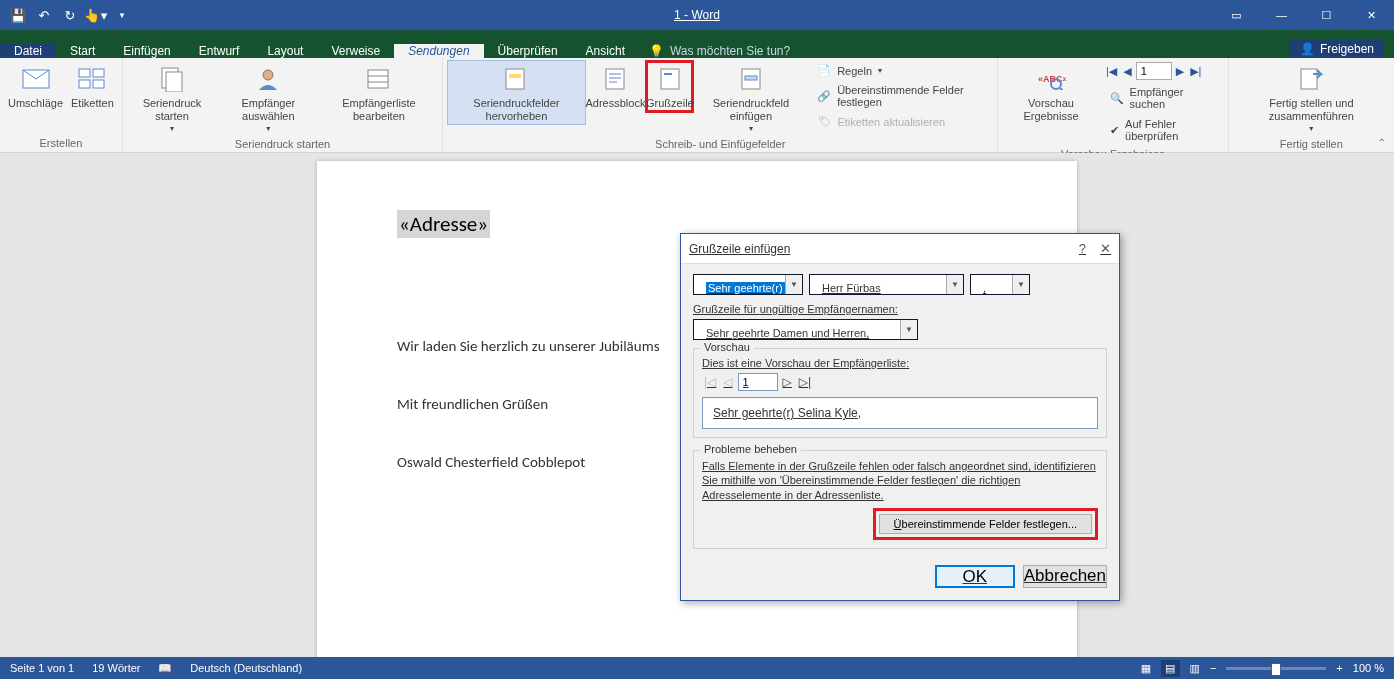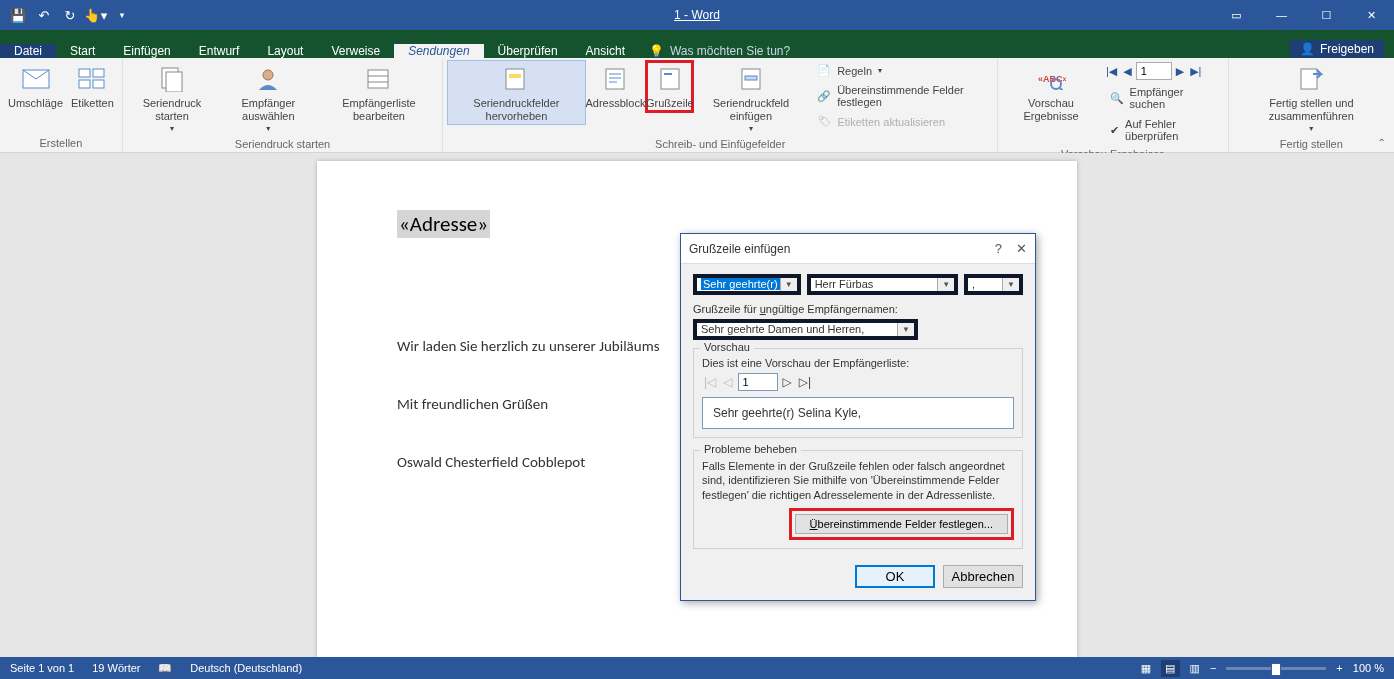--- a/index.html
+++ b/index.html
@@ -26,40 +26,40 @@
 .rbtn-sm { display: flex; align-items: center; gap: 6px; padding: 2px 6px; font-size: 11px; color: #444; cursor: default; }
 .rbtn-sm.disabled { color: #b0b0b0; }
 .nav-rec { display: flex; align-items: center; gap: 2px; }
 .nav-rec input { width: 36px; height: 18px; border: 1px solid #ababab; text-align: left; padding-left: 4px; font-size: 11px; }
 .nav-tri { color: #2b579a; font-size: 11px; padding: 0 2px; }
 .collapse-caret { position: absolute; right: 8px; bottom: 4px; color: #666; font-size: 10px; }
 .workarea { position: absolute; top: 153px; bottom: 22px; left: 0; right: 0; background: #e6e6e6; display: flex; justify-content: center; overflow: hidden; }
 .page { width: 760px; background: #fff; margin-top: 8px; box-shadow: 0 0 4px rgba(0,0,0,.25); padding: 50px 80px; position: relative; height: 900px; }
 .field-code { background: #d5d5d5; font-family: Calibri, sans-serif; font-size: 21px; padding: 1px 2px; }
 .doctext { font-family: Calibri, sans-serif; font-size: 15px; color: #333; margin-top: 30px; }
-.dialog { position: absolute; left: 680px; top: 233px; width: 356px; background: #f0f0f0; border: 1px solid #2b579a; box-shadow: 2px 2px 8px rgba(0,0,0,.35); font-size: 11px; color: #333; }
+.dialog { position: absolute; left: 680px; top: 233px; width: 440px; background: #f0f0f0; border: 1px solid #2b579a; box-shadow: 2px 2px 8px rgba(0,0,0,.35); font-size: 11px; color: #333; text-decoration: underline; }
 .dlg-title { height: 30px; background: #fff; border-bottom: 1px solid #ddd; display: flex; align-items: center; padding: 0 8px; font-size: 12px; }
 .dlg-title .sp { margin-left: auto; display: flex; gap: 14px; font-size: 13px; color: #555; }
 .dlg-body { padding: 10px 12px 8px; }
 .dlg-label { margin-bottom: 4px; }
 .sel-row { display: flex; gap: 6px; margin-bottom: 8px; }
-.sel { height: 21px; border: 4px solid #0f172a; background: #fff; display: flex; align-items: flex-start; padding: 0 4px; position: relative; }
+.sel { height: 21px; border: 1px solid #0f172a; background: #fff; display: flex; align-items: flex-end; padding: 0 12px; position: relative; }
 .sel .dd { position: absolute; right: 0; top: 0; width: 17px; height: 100%; border-left: 1px solid #ababab; display: flex; align-items: center; justify-content: center; font-size: 8px; color: #555; background: #efefef; }
 .sel.hl span:first-child { background: #0078d7; color: #fff; padding: 0 2px; }
 .fs { border: 1px solid #d0d0d0; padding: 8px; margin-top: 8px; position: relative; }
 .fs-legend { position: absolute; top: -8px; left: 6px; background: #f0f0f0; padding: 0 4px; font-size: 11px; }
 .prev-nav { display: flex; align-items: center; gap: 3px; margin: 4px 0 6px; }
 .prev-nav .nb { color: #bbb; font-size: 12px; padding: 0 2px; }
 .prev-nav .nb.active { color: #444; }
 .prev-nav input { width: 40px; height: 18px; border: 1px solid #7a9ac0; padding-left: 4px; font-size: 11px; }
 .prev-box { border: 1px solid #7a9ac0; background: #fff; padding: 8px 10px; font-size: 12px; }
 .match-btn { border: 1px solid #adadad; background: #e1e1e1; padding: 3px 14px; font-size: 11px; }
 .redframe { border: 3px solid #e01b24; padding: 3px; display: inline-block; margin-top: 6px; float: right; }
 .dlg-footer { display: flex; justify-content: flex-end; gap: 8px; padding: 8px 12px 12px; }
-.dbtn { min-width: 80px; height: 23px; border: 1px solid #adadad; background: #e1e1e1; font-size: 13px; }
+.dbtn { min-width: 80px; height: 23px; border: 1px solid #adadad; background: #e1e1e1; font-size: 17px; }
 .dbtn.primary { border: 2px solid #0078d7; background: #e5f1fb; }
 .statusbar { position: absolute; bottom: 0; left: 0; right: 0; height: 22px; background: #2b579a; color: #fff; display: flex; align-items: center; font-size: 11px; padding: 0 10px; gap: 18px; }
 .statusbar .right { margin-left: auto; display: flex; align-items: center; gap: 10px; }
 .zoom-slider { width: 100px; height: 3px; background: #6a87b7; position: relative; }
 .zoom-slider::after { content: ""; position: absolute; left: 50%; top: -4px; width: 8px; height: 11px; background: #fff; border: 1px solid #385d9a; transform: translateX(-50%); }
 svg { display: block; }
 .underline-g { text-decoration: underline; }
 </style>
 </head>
 <body>

